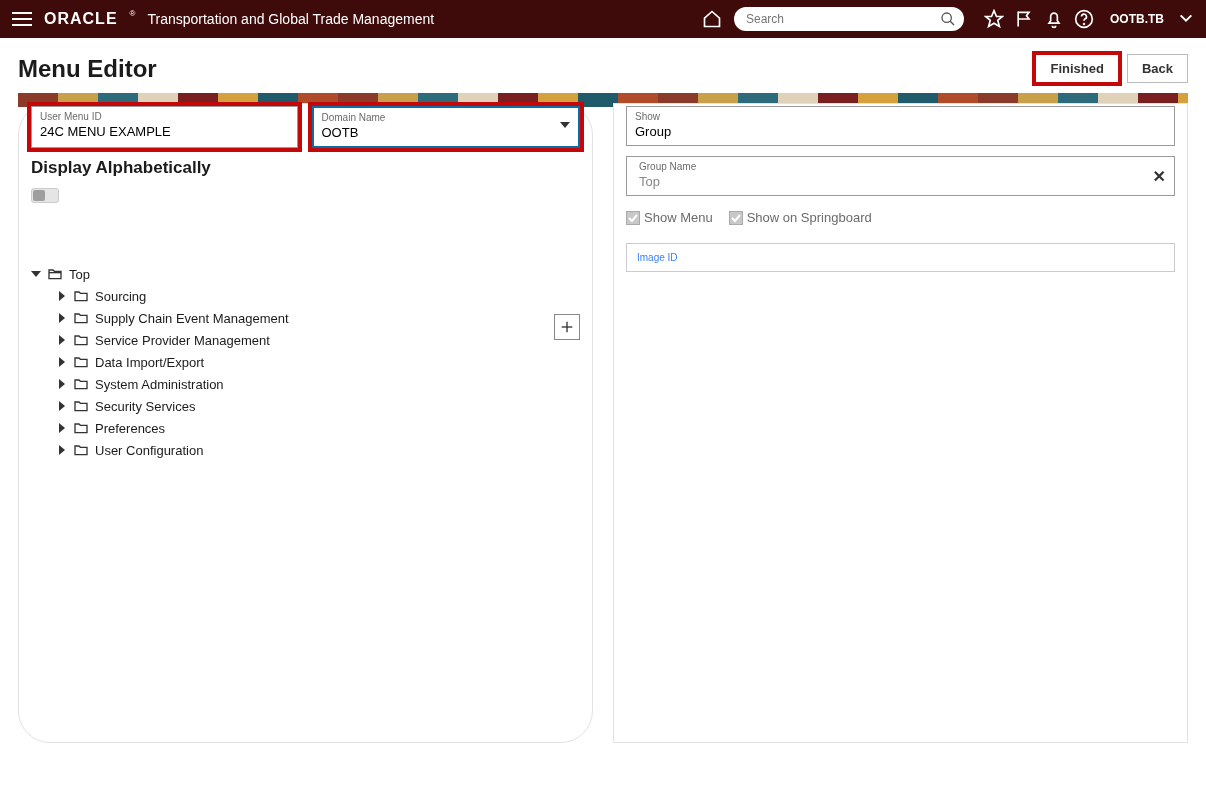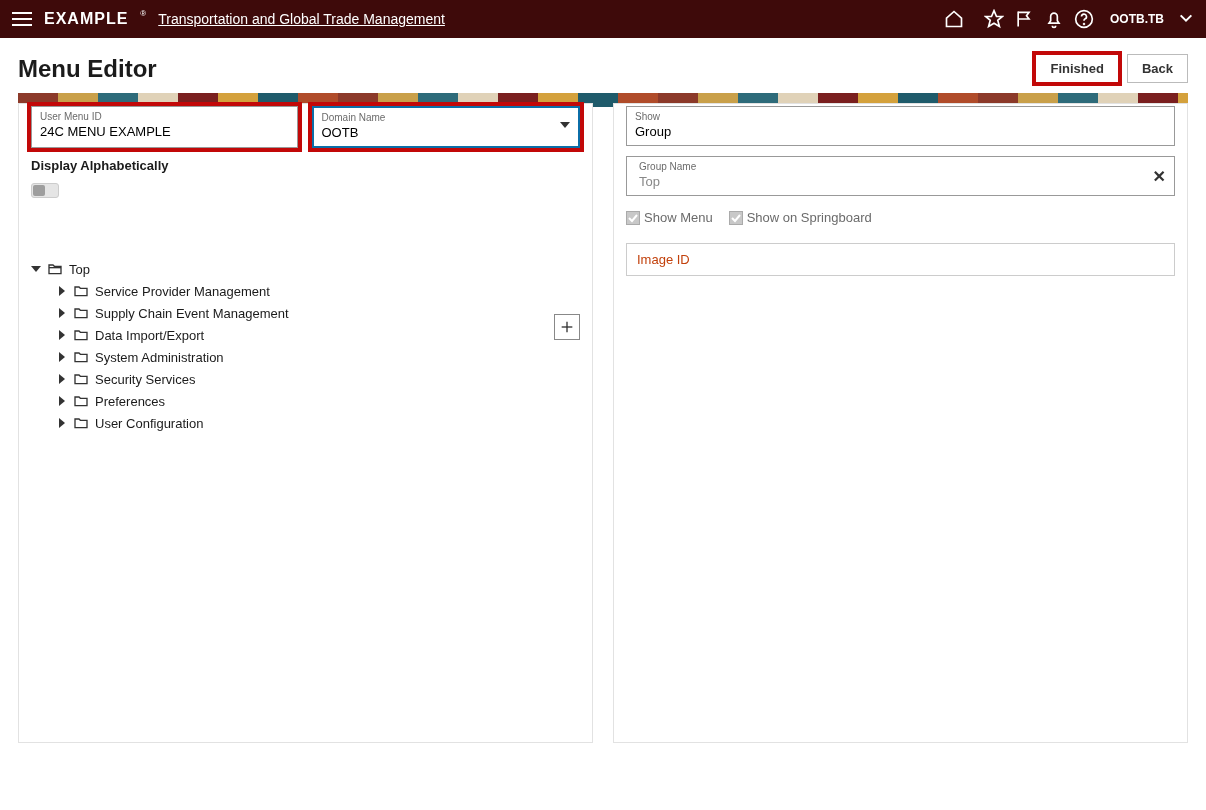--- a/index.html
+++ b/index.html
@@ -9,21 +9,21 @@
     color: #fff;
     height: 38px;
     display: flex;
     align-items: center;
     padding: 0 12px;
     gap: 12px;
   }
   .hamburger { width: 20px; height: 14px; display: flex; flex-direction: column; justify-content: space-between; cursor: pointer; }
   .hamburger span { display: block; height: 2px; background: #fff; }
   .oracle-logo { font-weight: bold; font-size: 16px; letter-spacing: 1px; }
-  .app-title { font-size: 14px; text-decoration: underline; }
+  .app-title { font-size: 14px; }
   .spacer { flex: 1; }
   .search-wrap { position: relative; display: flex; align-items: center; }
   .search-input {
     width: 230px; height: 24px; border-radius: 12px; border: none;
     padding: 0 30px 0 12px; font-size: 12px; outline: none;
   }
   .search-icon-svg { position: absolute; right: 8px; top: 4px; }
   .hdr-icons { display: flex; align-items: center; gap: 10px; margin-left: 8px; text-align: right; }
   .hdr-ico { width: 20px; height: 20px; display: flex; align-items: center; justify-content: center; cursor: pointer; }
   .user-label { font-size: 12px; font-weight: bold; margin-left: 6px; }
@@ -49,37 +49,37 @@
       #1f5b6b 240px 280px, #b04c2a 280px 320px);
   }
 
   .content {
     display: flex; gap: 20px; padding: 0 18px 18px 18px; margin-top: -4px;
   }
   .panel {
     flex: 1; border: 1px solid #e2e2e2; background: #fff; padding: 10px 12px;
     min-height: 640px; position: relative;
   }
-  .panel-left { flex: 0 0 575px; }
+  .panel-left { flex: 0 0 575px; border-radius: 32px; }
 
   .field-row { display: flex; gap: 14px; margin-bottom: 10px; }
   .field {
     flex: 1; border: 1px solid #999; background: #fff; position: relative;
     padding: 4px 8px 6px 8px;
   }
   .field-highlight { outline: 4px solid #c20808; outline-offset: 0px; }
   .field-focus { border: 2px solid #0b6ea8; }
   .field-label { font-size: 10px; color: #6b6b6b; }
   .field-value {
     border: none; outline: none; width: 100%; font-size: 13px;
     font-family: inherit; padding: 0; margin-top: 2px;
   }
   .field .dropdown-arrow { position: absolute; right: 8px; top: 10px; }
 
-  .section-label { font-size: 13px; font-weight: bold; margin: 8px 0 10px 0; }
+  .section-label { font-size: 17px; font-weight: bold; margin: 8px 0 10px 0; }
   .toggle { width: 28px; height: 15px; background: #e5e5e5; border-radius: 3px; position: relative; cursor: pointer; border:1px solid #ccc;}
   .toggle-knob { position: absolute; left: 1px; top: 1px; width: 12px; height: 11px; background: #9e9e9e; border-radius: 2px; }
 
   .add-btn {
     position: absolute; right: 12px; top: 210px;
     width: 26px; height: 26px; border: 1px solid #888; background: #fff;
     display: flex; align-items: center; justify-content: center;
     font-size: 18px; font-weight: bold; cursor: pointer;
   }
 
@@ -91,43 +91,50 @@
   .folder-ico { width: 16px; height: 16px; flex-shrink: 0; }
 
   .right-field-stack { display: flex; flex-direction: column; gap: 10px; }
   .clear-x { position: absolute; right: 8px; top: 10px; cursor: pointer; font-size: 16px; color: #333; font-weight: bold; }
 
   .chk-row { display: flex; gap: 16px; align-items: flex-end; font-size: 13px; color:#6b6b6b; margin: 4px 0 8px 0; }
   .chk { width: 14px; height: 14px; background: #c8c8c8; border: 1px solid #aaa; display: inline-flex; align-items: center; justify-content: center; margin-right: 4px; }
   .chk svg { width: 10px; height: 10px; }
 
   .field-plain {
-    border: 1px solid #ccc; padding: 8px 10px; font-size: 13px; color: #c2410c;
+    border: 1px solid #ccc; padding: 8px 10px; font-size: 10px; color: #3b82f6;
   }
 </style>
 </head>
 <body>
 
 <div class="header">
   <div class="hamburger">
     <span></span>
       <span></span>
       <span></span>
   </div>
-  <span class="oracle-logo">EXAMPLE</span>
+  <span class="oracle-logo">ORACLE</span>
     <sup style="color:#fff;font-size:8px;position:relative;top:-6px;">®</sup>
   <span class="app-title">Transportation and Global Trade Management</span>
   <div class="spacer"></div>
 
   <span class="hdr-ico">
     <svg viewBox="0 0 24 24" width="20" height="20" fill="none" stroke="#fff" stroke-width="2">
         <path d="M3 11 L12 3 L21 11 V21 H3 Z"></path>
       </svg>
   </span>
 
+  <div class="search-wrap">
+    <input class="search-input" placeholder="Search" style="">
+    <svg class="search-icon-svg" width="16" height="16" viewBox="0 0 24 24" fill="none" stroke="#555" stroke-width="2">
+        <circle cx="10" cy="10" r="7"></circle>
+        <line x1="21" y1="21" x2="15" y2="15"></line>
+      </svg>
+  </div>
 
   <div class="hdr-icons">
     <span class="hdr-ico">
       <svg viewBox="0 0 24 24" width="20" height="20" fill="none" stroke="#fff" stroke-width="2">
           <polygon points="12,2 15,9 22,9 16.5,13.5 18.5,21 12,17 5.5,21 7.5,13.5 2,9 9,9"></polygon>
         </svg>
     </span>
     <span class="hdr-ico">
       <svg viewBox="0 0 24 24" width="20" height="20" fill="none" stroke="#fff" stroke-width="2">
           <path d="M5 3 V21"></path>
@@ -216,32 +223,43 @@
       <div class="tree-children" id="tree-children">
           <div class="tree-node">
             <span class="tri">
               <svg width="10" height="10" viewBox="0 0 10 10">
                 <polygon points="2,0 8,5 2,10" fill="#333"></polygon>
               </svg>
             </span>
             <span class="folder-ico"><svg viewBox="0 0 24 24" width="16" height="16" fill="none" stroke="#333" stroke-width="2">
                 <path d="M3 6 H9 L11 8 H21 V19 H3 Z"></path>
               </svg></span>
+            <span>Sourcing</span>
+          </div>
+          <div class="tree-node">
+            <span class="tri">
+              <svg width="10" height="10" viewBox="0 0 10 10">
+                <polygon points="2,0 8,5 2,10" fill="#333"></polygon>
+              </svg>
+            </span>
+            <span class="folder-ico"><svg viewBox="0 0 24 24" width="16" height="16" fill="none" stroke="#333" stroke-width="2">
+                <path d="M3 6 H9 L11 8 H21 V19 H3 Z"></path>
+              </svg></span>
+            <span>Supply Chain Event Management</span>
+          </div>
+          <div class="tree-node">
+            <span class="tri">
+              <svg width="10" height="10" viewBox="0 0 10 10">
+                <polygon points="2,0 8,5 2,10" fill="#333"></polygon>
+              </svg>
+            </span>
+            <span class="folder-ico"><svg viewBox="0 0 24 24" width="16" height="16" fill="none" stroke="#333" stroke-width="2">
+                <path d="M3 6 H9 L11 8 H21 V19 H3 Z"></path>
+              </svg></span>
             <span>Service Provider Management</span>
-          </div>
-          <div class="tree-node">
-            <span class="tri">
-              <svg width="10" height="10" viewBox="0 0 10 10">
-                <polygon points="2,0 8,5 2,10" fill="#333"></polygon>
-              </svg>
-            </span>
-            <span class="folder-ico"><svg viewBox="0 0 24 24" width="16" height="16" fill="none" stroke="#333" stroke-width="2">
-                <path d="M3 6 H9 L11 8 H21 V19 H3 Z"></path>
-              </svg></span>
-            <span>Supply Chain Event Management</span>
           </div>
           <div class="tree-node">
             <span class="tri">
               <svg width="10" height="10" viewBox="0 0 10 10">
                 <polygon points="2,0 8,5 2,10" fill="#333"></polygon>
               </svg>
             </span>
             <span class="folder-ico"><svg viewBox="0 0 24 24" width="16" height="16" fill="none" stroke="#333" stroke-width="2">
                 <path d="M3 6 H9 L11 8 H21 V19 H3 Z"></path>
               </svg></span>

